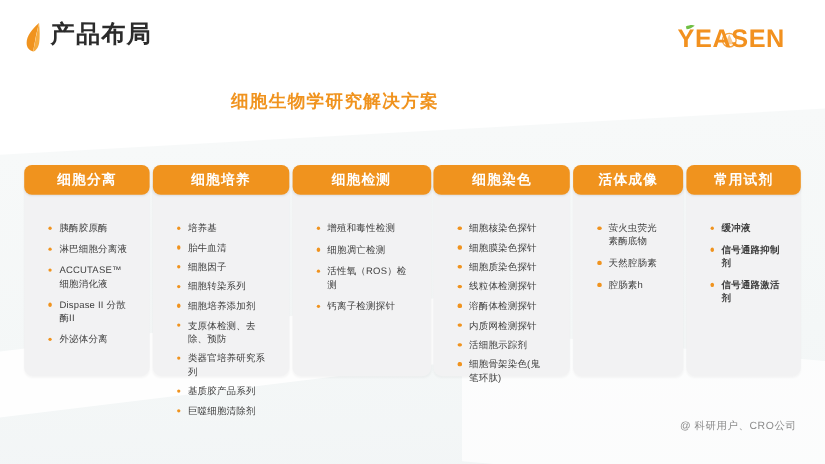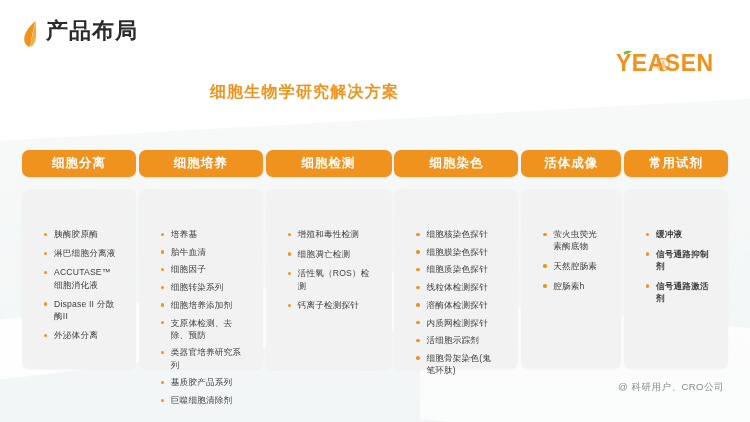--- a/index.html
+++ b/index.html
@@ -87,21 +87,20 @@
     line-height: 1;
     white-space: nowrap;
   }
 
   .logo {
     position: absolute;
     right: 22px;
     top: 22px;
     display: flex;
     align-items: center;
-    margin-top: 28px;
   }
   .logo svg { display: block; }
 
   
   .section-title {
     position: absolute;
     left: 0;
     top: 82px;
     width: 609px;
     text-align: center;
@@ -122,21 +121,20 @@
     justify-content: space-between;
     align-items: flex-start;
     z-index: 4;
   }
 
   .card {
     position: relative;
     display: flex;
     flex-direction: column;
     align-items: stretch;
-    gap: 27px;
   }
 
   .card-body {
     background: #f2f2f3;
     border-radius: 8px;
     height: 180px;
     margin-top: -15px;
     padding: 26px 6px 8px 6px;
     box-sizing: border-box;
     box-shadow: 0 1px 2px rgba(0,0,0,0.035);

